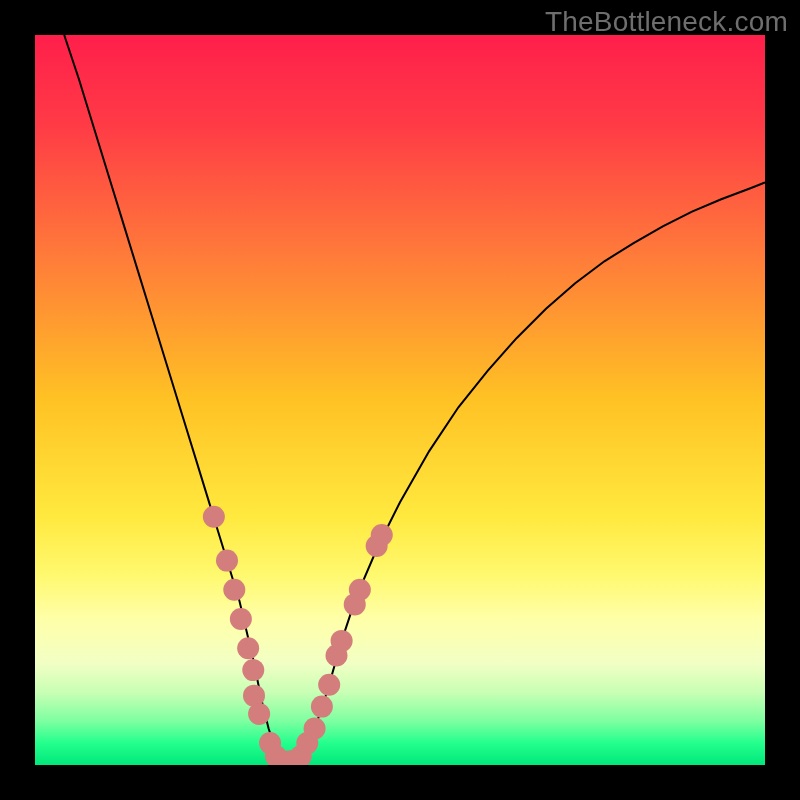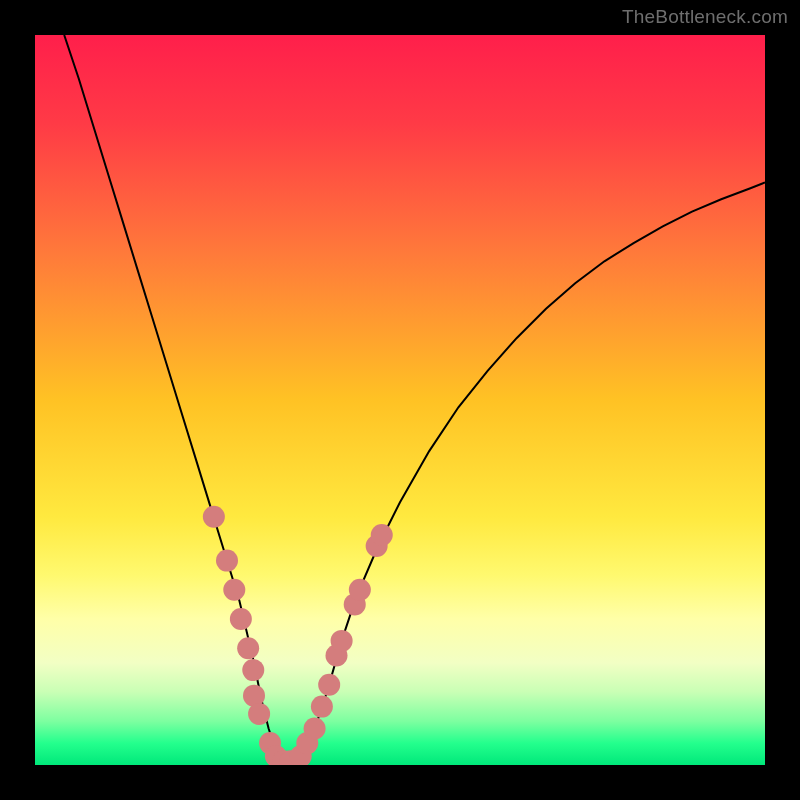--- a/index.html
+++ b/index.html
@@ -21,21 +21,21 @@
     left: 35px;
     top: 35px;
     width: 730px;
     height: 730px;
   }
   .watermark {
     position: absolute;
     top: 6px;
     right: 12px;
     color: #6e6e6e;
-    font-size: 19px;
+    font-size: 28px;
     font-weight: 400;
     letter-spacing: 0.2px;
     z-index: 5;
   }
 </style>
 </head>
 <body>
 
 <div class="frame">
   <div class="watermark">TheBottleneck.com</div>

